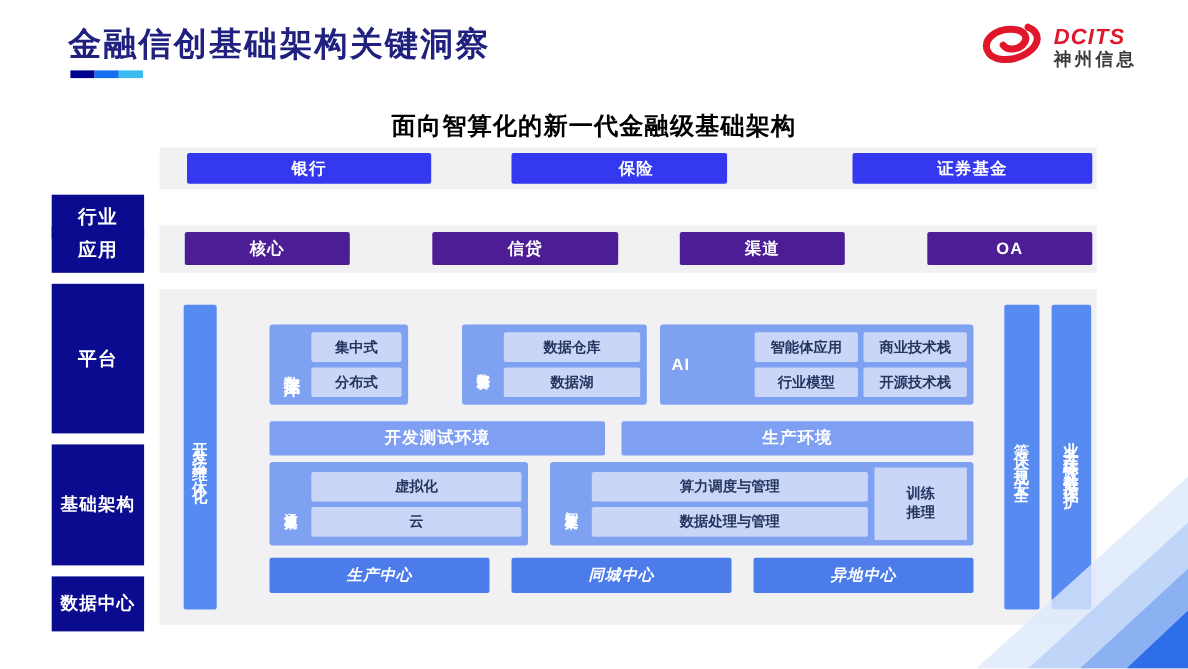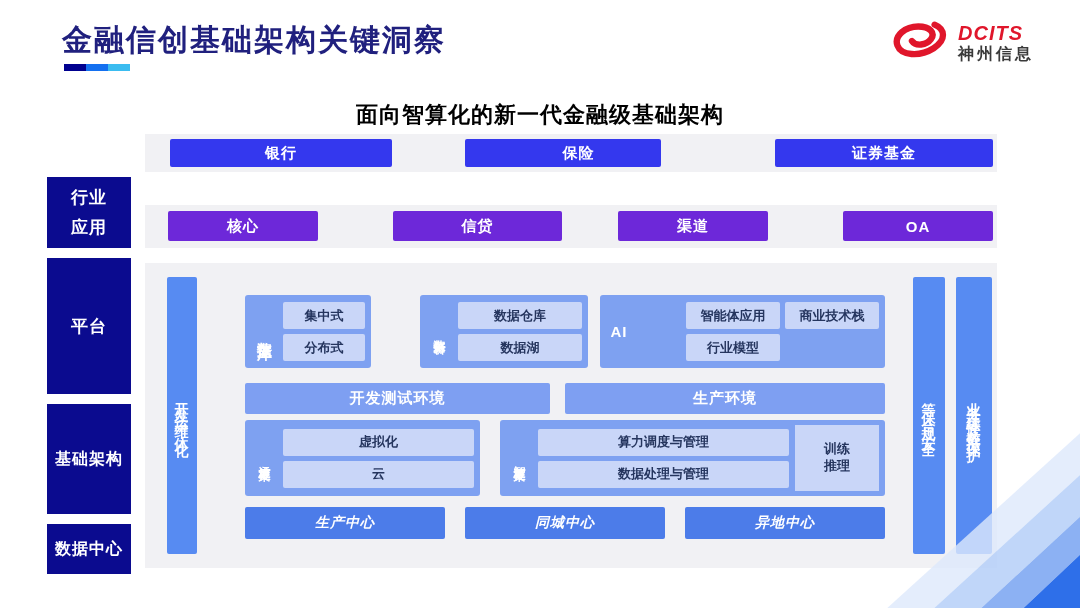--- a/index.html
+++ b/index.html
@@ -43,21 +43,21 @@
 
   
   .band { position:absolute; left:145px; width:852px; background:#F1F1F4; }
   .band1 { top:134px; height:38px; }
   .band2 { top:205px; height:43px; }
   .btn {
     position:absolute; color:#fff; font-weight:bold; font-size:15px;
     display:flex; align-items:center; justify-content:center; border-radius:2px; letter-spacing:1px;
   }
   .btn-vivid { background:#3438EE; top:5px; height:28px; }
-  .btn-med   { background:#6d28d9; top:6px; height:30px; }
+  .btn-med   { background:#4c1d95; top:6px; height:30px; }
   .b-bank { left:25px;  width:222px; }
   .b-ins  { left:320px; width:196px;padding-left:31px; }
   .b-sec  { left:630px; width:218px; }
   .b-core { left:23px;  width:150px; }
   .b-loan { left:248px; width:169px; }
   .b-chan { left:473px; width:150px; }
   .b-oa   { left:698px; width:150px; }
 
   
   .panel { position:absolute; left:145px; top:263px; width:852px; height:305px; background:#F1F1F4; }
@@ -186,20 +186,21 @@
         <span class="litem">数据湖</span>
       </span>
     </div>
 
     <div class="group g-ai">
       <span class="group-label">AI</span>
       <span class="ai-grid">
         <span class="litem">智能体应用</span>
         <span class="litem">商业技术栈</span>
         <span class="litem">行业模型</span>
+        <span class="litem">开源技术栈</span>
       </span>
     </div>
 
     <div class="wideband wb-dev">开发测试环境</div>
     <div class="wideband wb-prod">生产环境</div>
 
     <div class="group g-gc">
       <span class="group-label vtext" style="font-size:12px">通算框架</span>
       <span class="group-items">
         <span class="litem">虚拟化</span>

